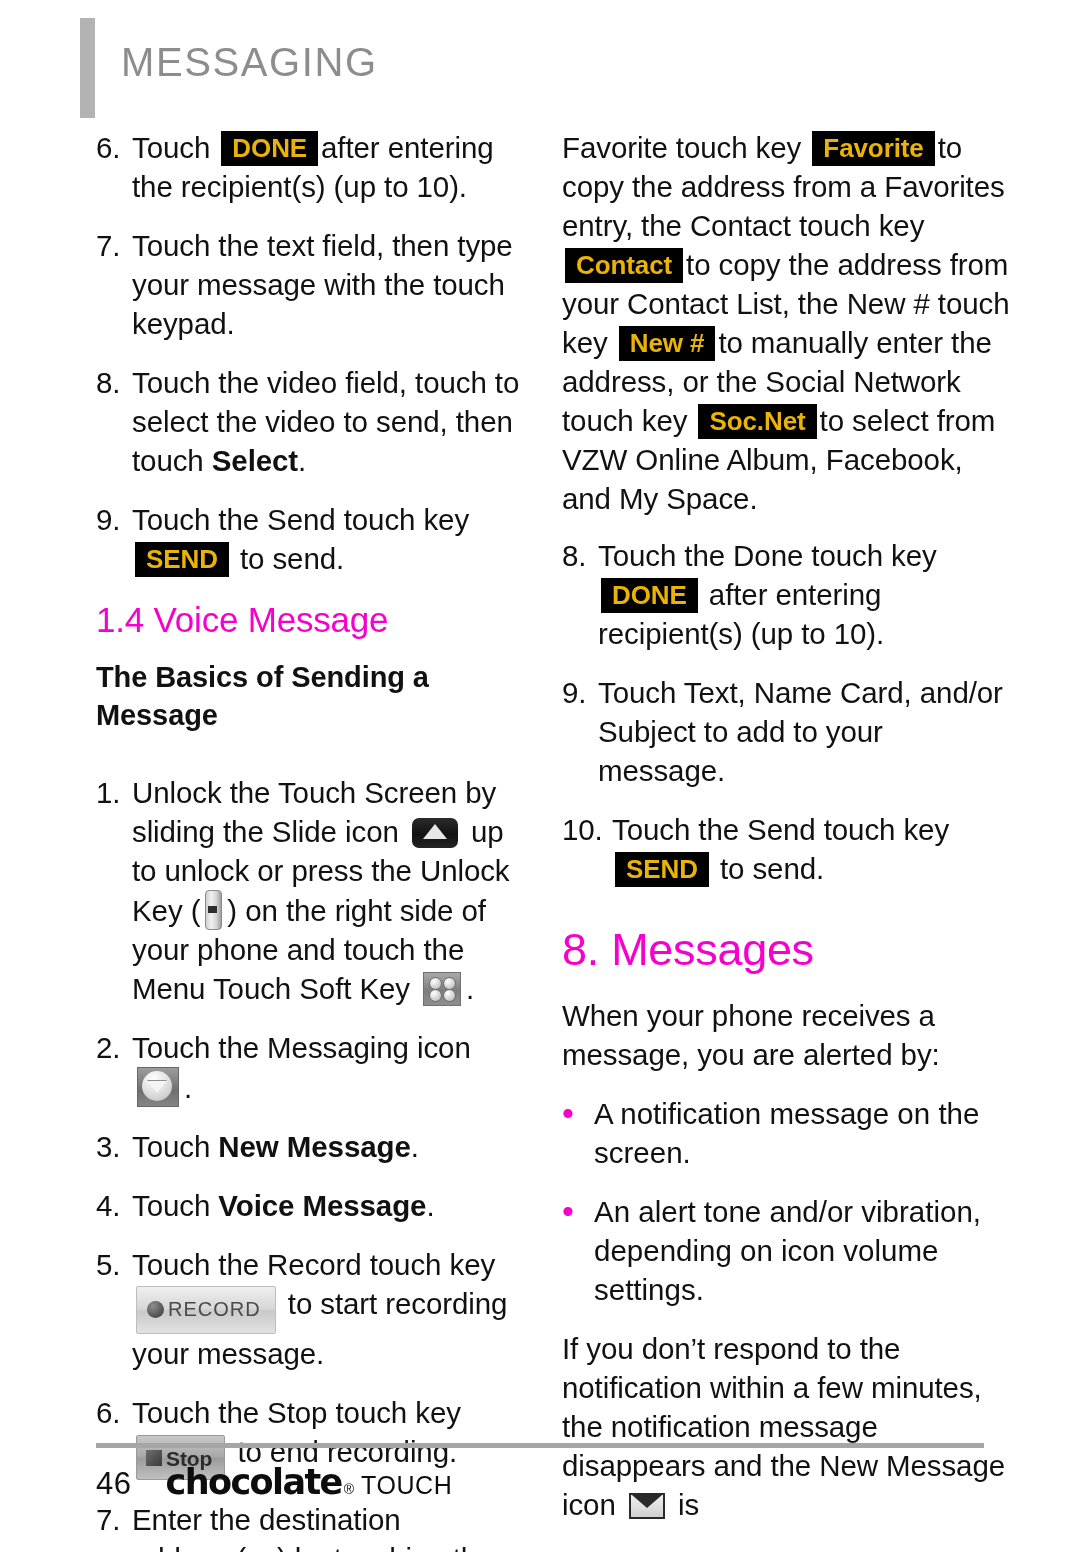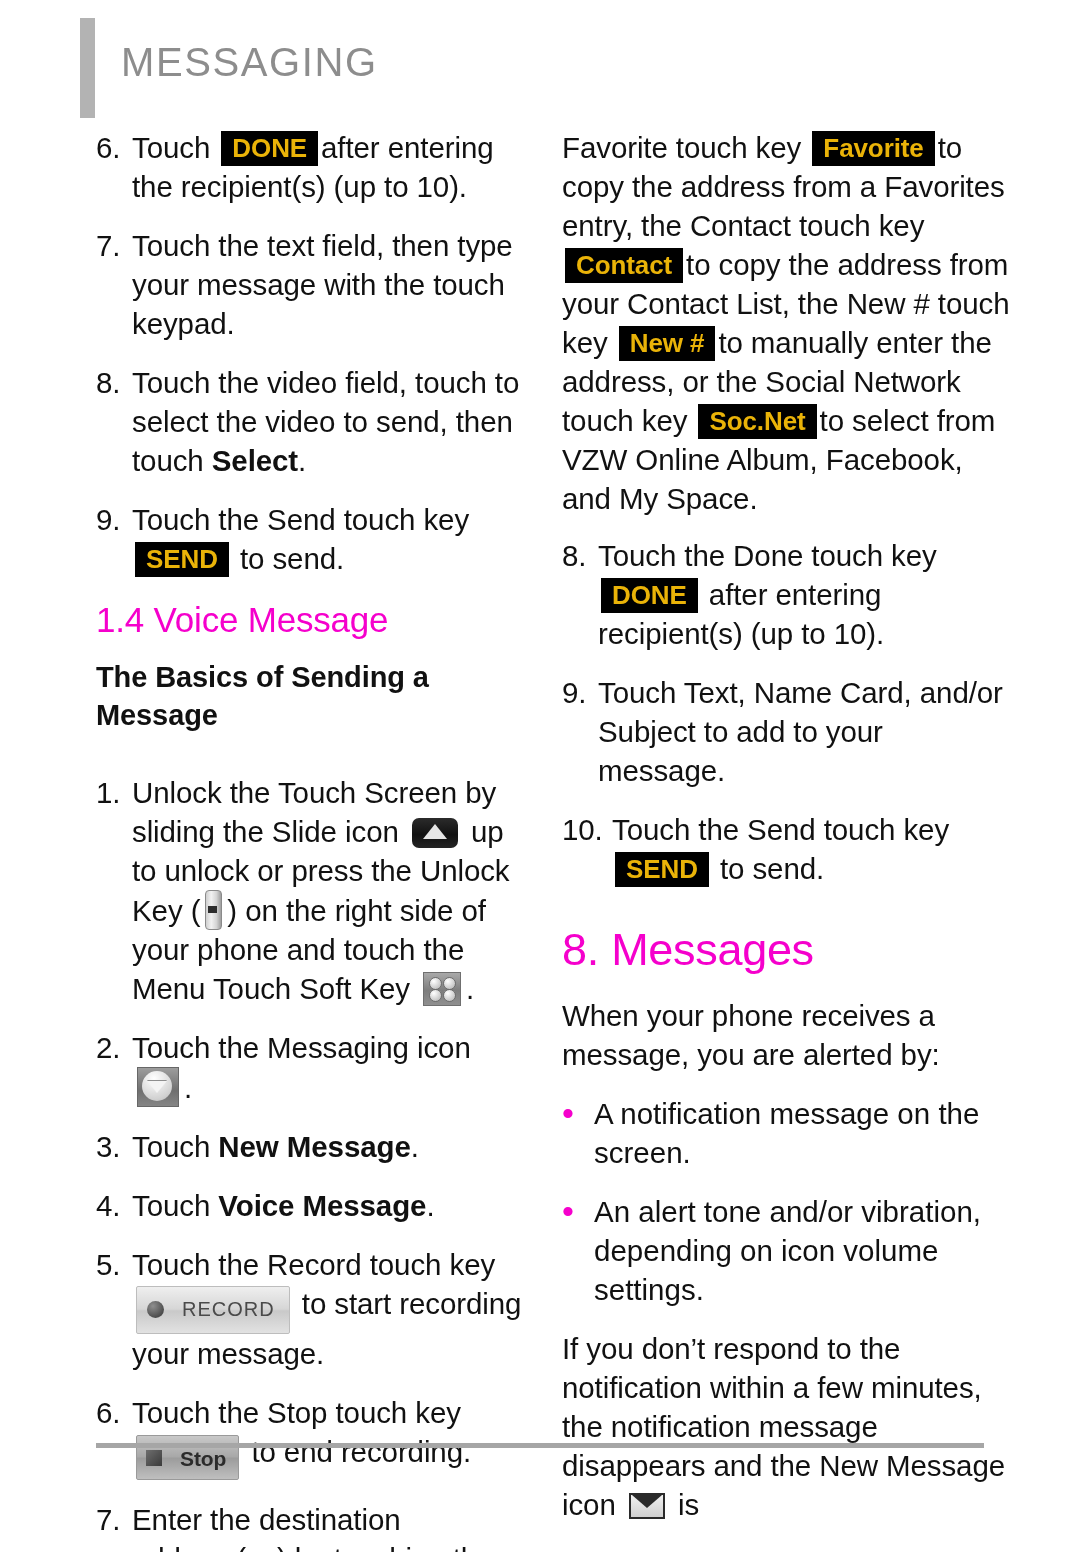--- a/index.html
+++ b/index.html
@@ -123,21 +123,21 @@
     padding: 1px 11px 2px 11px;
     vertical-align: 1px;
     margin: 0 3px;
     white-space: nowrap;
   }
 
   
   .gkey {
     display: inline-flex;
     align-items: center;
-    gap: 18px;
+    gap: 4px;
     vertical-align: -4px;
     margin: 0 4px;
     padding: 3px 14px 4px 10px;
     border-radius: 2px;
     background: linear-gradient(180deg,#efefef 0%, #d6d6d6 48%, #c9c9c9 52%, #e2e2e2 100%);
     border: 1px solid #bdbdbd;
     font-size: 21px;
     color: #4a4a4a;
     font-weight: 400;
   }
@@ -432,14 +432,22 @@
     <div class="bullet-item">
       <span class="bullet-dot">•</span>
       <span class="body-txt">An alert tone and/or vibration, depending on icon volume settings.</span>
     </div>
 
     <div class="para"><span>If you don’t respond to the notification within a few minutes, the notification message disappears and the New Message icon</span>&nbsp;<span class="icon ic-envelope"></span>&nbsp;<span>is</span></div>
 
   </div>
 
   <div class="footer-rule"></div>
+  <div class="footer">
+    <div class="pageno">46</div>
+    <div class="logo">
+      <span class="logo-choc">chocolate</span>
+        <span class="logo-reg">®</span>
+      <span class="logo-touch">TOUCH</span>
+    </div>
+  </div>
 
 </div>
 
 </body></html>

